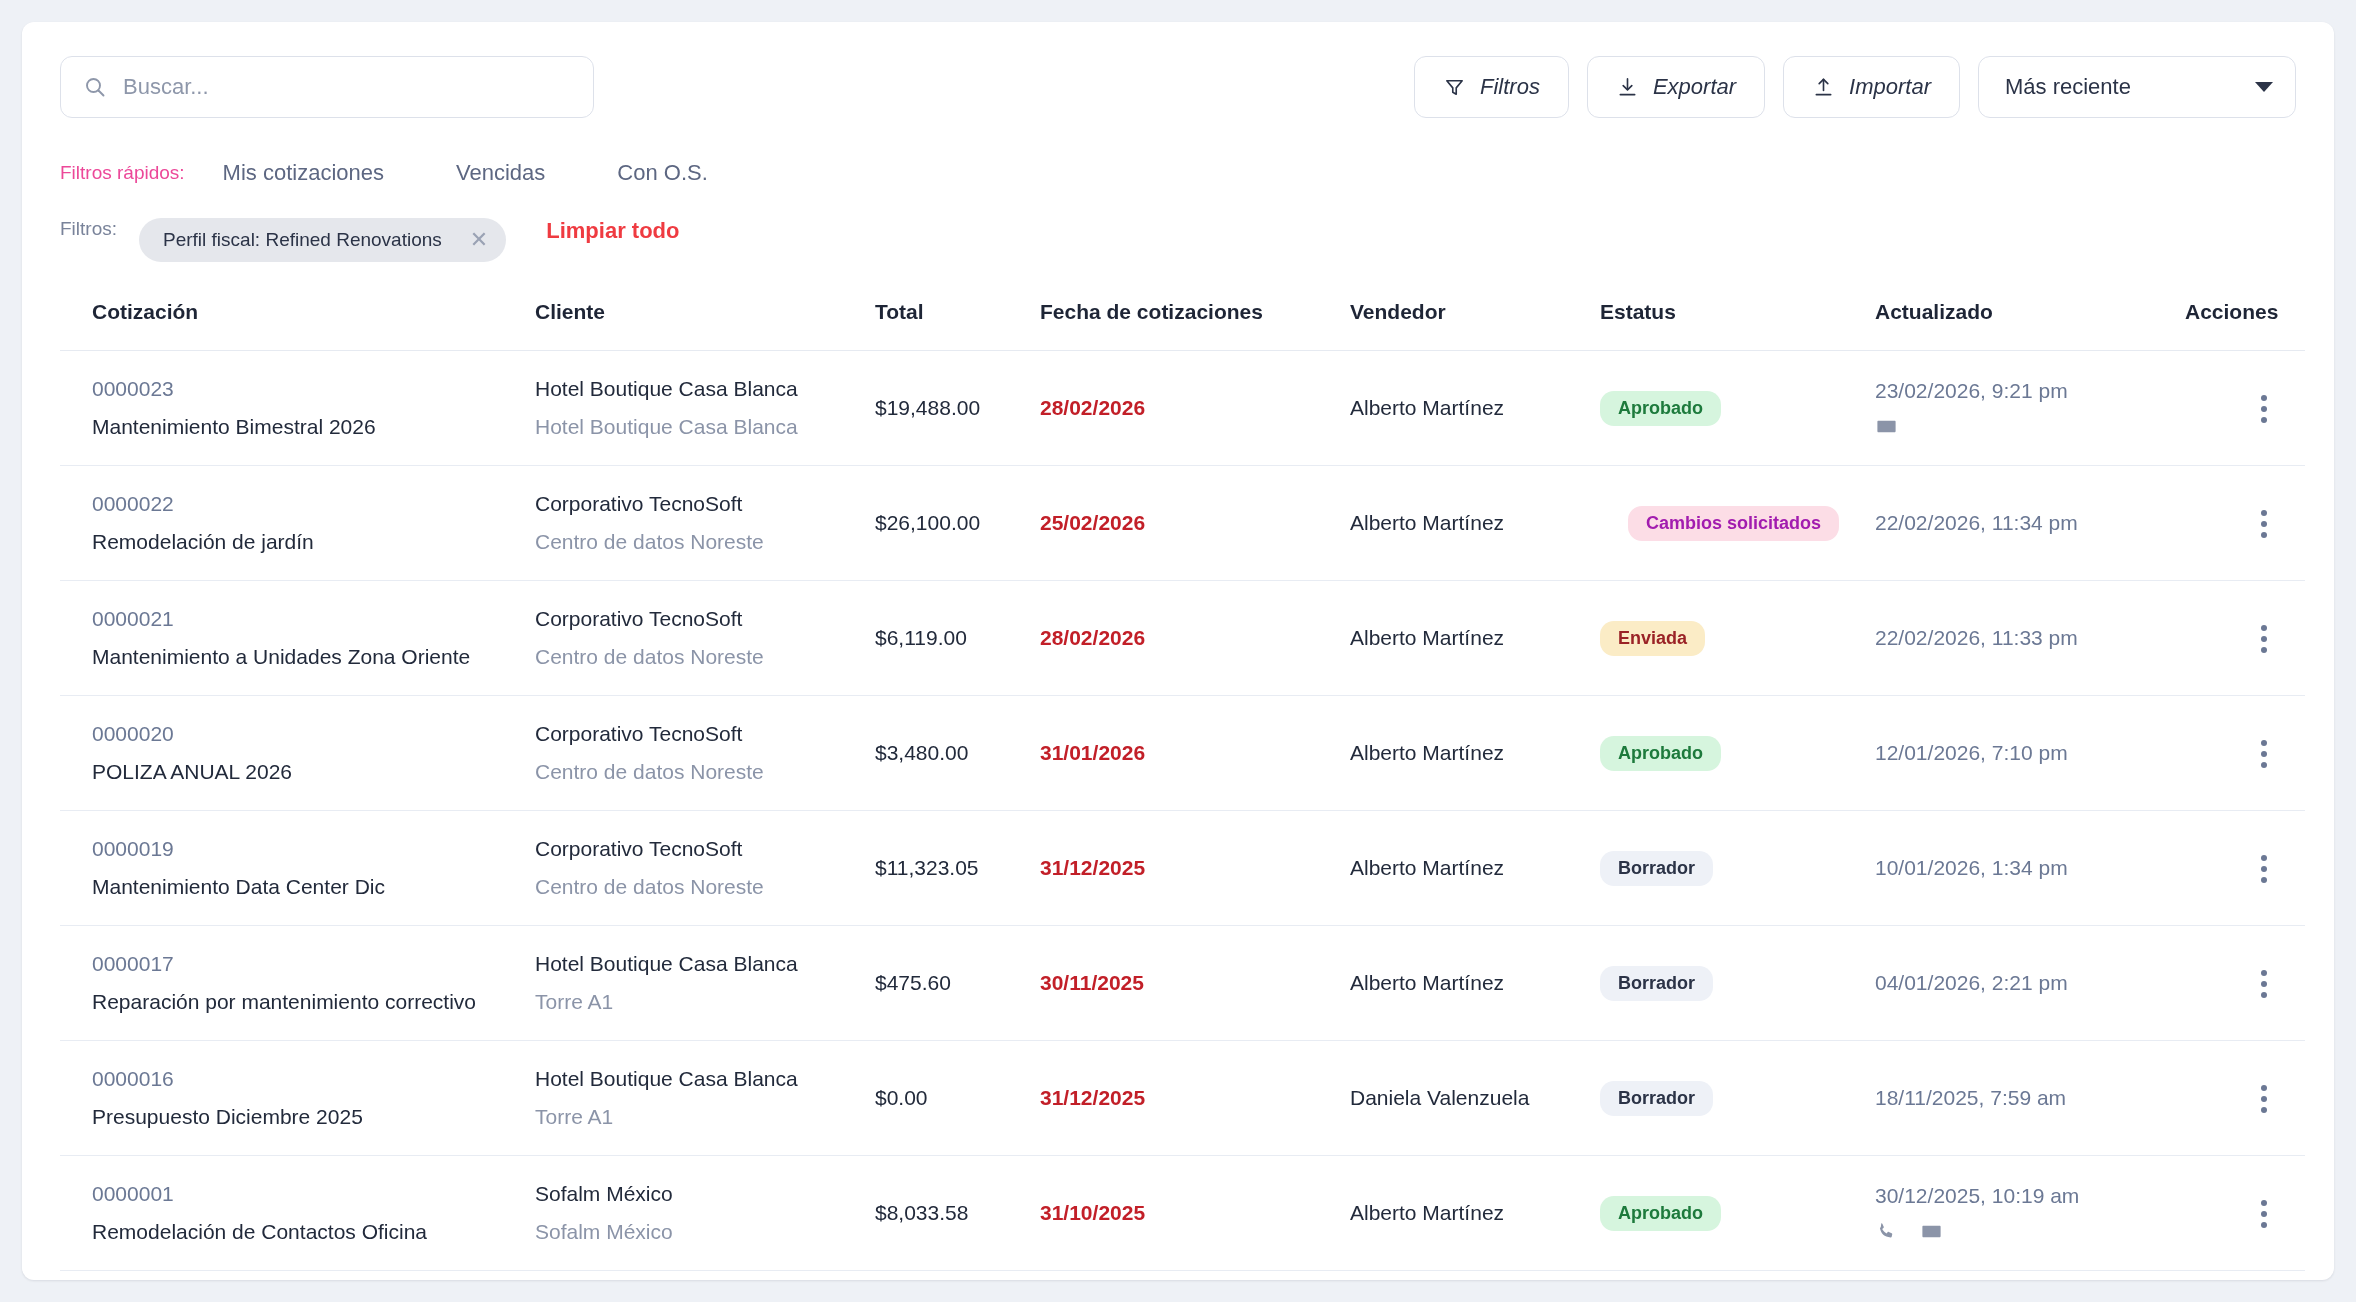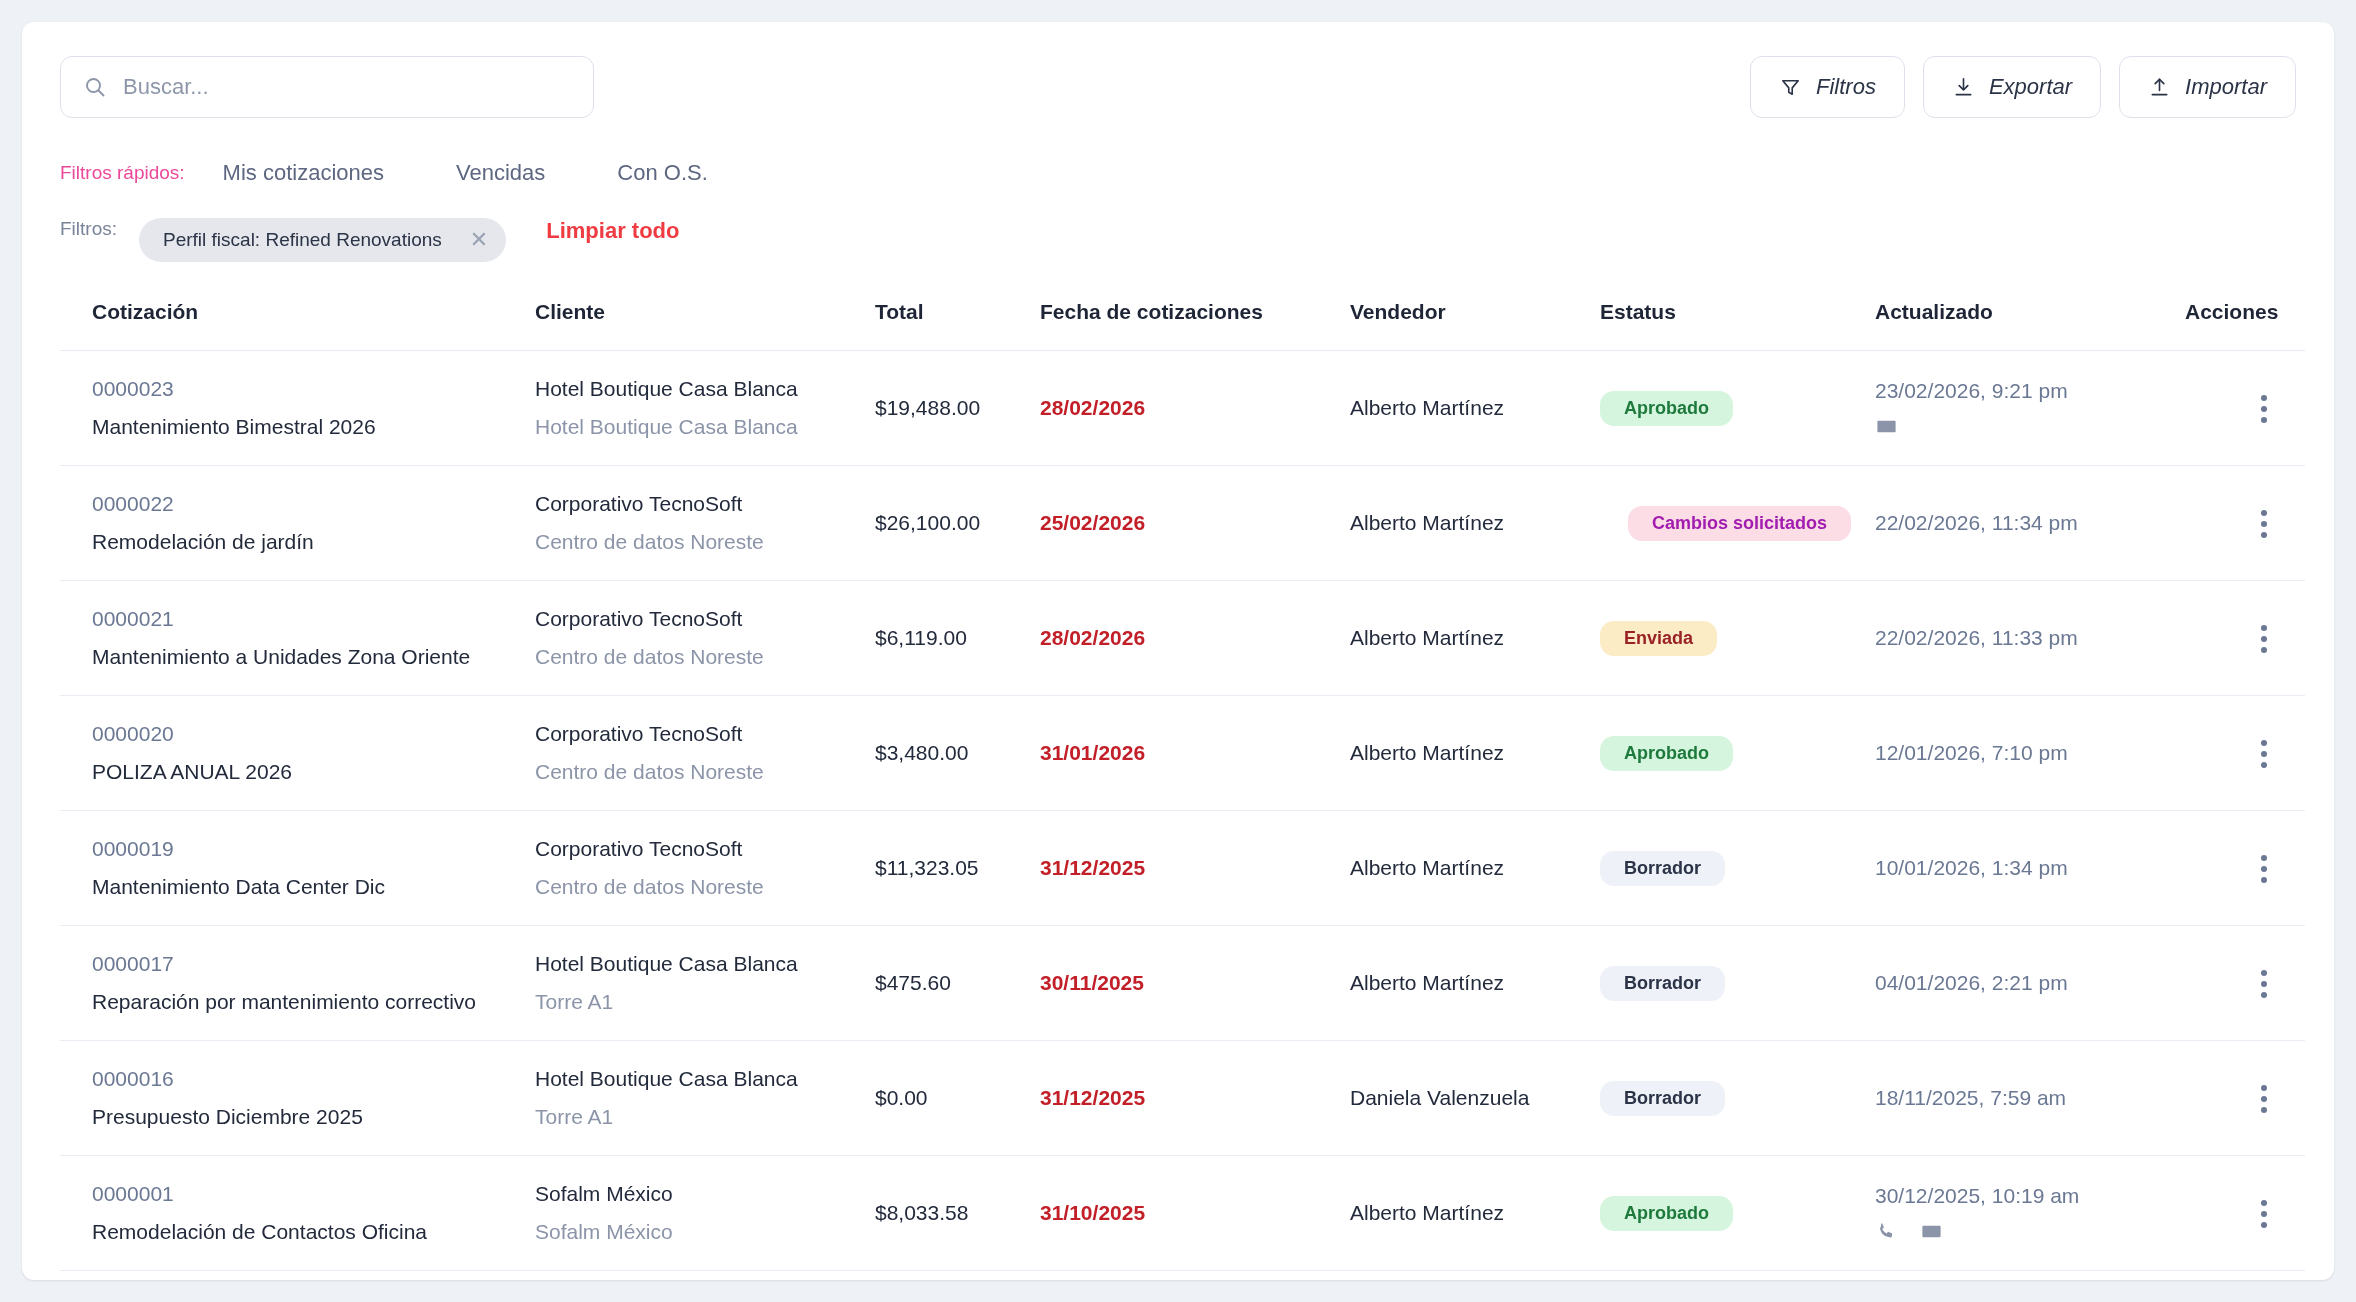--- a/index.html
+++ b/index.html
@@ -91,21 +91,21 @@
   .quote-title { font-size: 21px; color: #222a3b; }
   .cli-main { font-size: 21px; color: #222a3b; margin-bottom: 14px; }
   .cli-sub { font-size: 21px; color: #8b94a8; }
   .total { font-size: 21px; color: #222a3b; }
   .duedate { font-size: 21px; color: #c21f28; font-weight: 700; }
   .vendor { font-size: 21px; color: #222a3b; }
   .updated { font-size: 21px; color: #6b7894; }
   .contact-icons { display: flex; gap: 22px; margin-top: 12px; }
 
   .badge {
-    display: inline-block; border-radius: 14px; padding: 7px 24px;
+    display: inline-block; border-radius: 14px; padding: 7px 18px;
     font-size: 18px; font-weight: 700; white-space: nowrap;
   }
   .badge.aprobado { background: #d6f5de; color: #1d7a3c; }
   .badge.cambios  { background: #fcdde6; color: #a21caf; margin-left: 28px; }
   .badge.enviada  { background: #fbecc6; color: #9a2226; }
   .badge.borrador { background: #eef1f7; color: #2b3347; }
 
   .kebab { display: inline-flex; flex-direction: column; gap: 5px; cursor: pointer; padding: 6px; }
   .kebab i { width: 6px; height: 6px; border-radius: 50%; background: #6b7894; display: block; }
 </style>
@@ -151,20 +151,28 @@
           <span>
             <svg class="icon-svg" width="23" height="23" viewBox="0 0 24 24" fill="none" stroke="#2b3347" stroke-width="1.7" stroke-linecap="round" stroke-linejoin="round">
               <line x1="12" y1="15" x2="12" y2="3.5"></line>
                 <polyline points="7.5,8 12,3.5 16.5,8"></polyline>
               <line x1="4.5" y1="19.5" x2="19.5" y2="19.5"></line>
             </svg>
           </span>
           <span>Importar</span>
         </div>
 
+        <div class="select-wrap">
+          <span>Más reciente</span>
+          <span>
+            <svg class="icon-svg" width="18" height="12" viewBox="0 0 18 12">
+              <polygon points="0,1 18,1 9,11" fill="#2b3347"></polygon>
+            </svg>
+          </span>
+        </div>
       </div>
     </div>
 
     <div class="quick-row">
       <span class="quick-label">Filtros rápidos:</span>
       <span class="quick-link">Mis cotizaciones</span>
       <span class="quick-link">Vencidas</span>
       <span class="quick-link">Con O.S.</span>
     </div>
 

